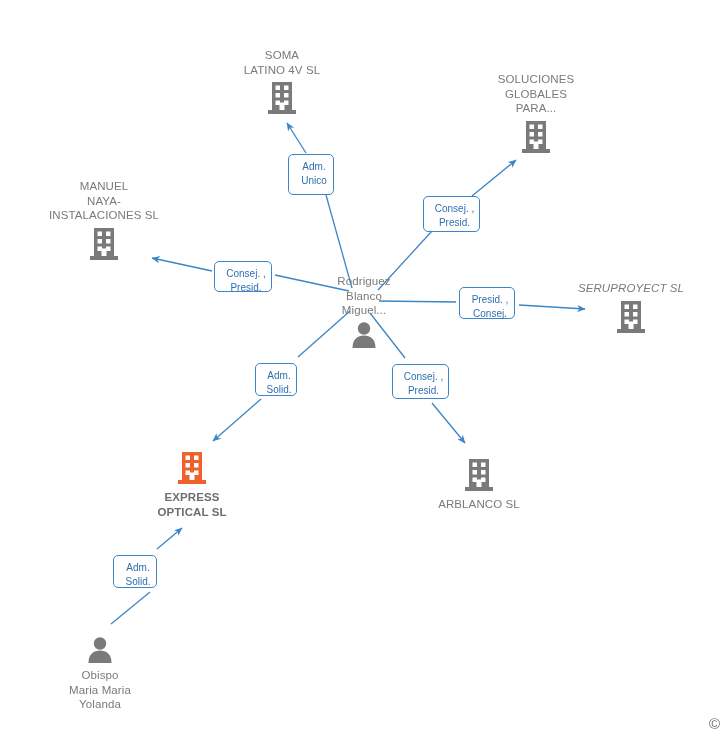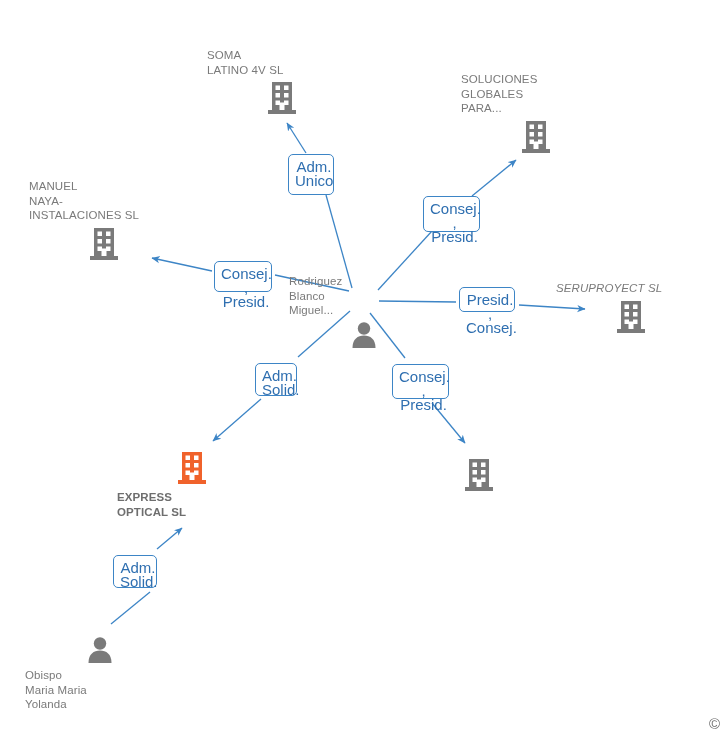--- a/index.html
+++ b/index.html
@@ -24,21 +24,21 @@
     left: 0;
     top: 0;
     width: 728px;
     height: 740px;
   }
   
   .node {
     position: absolute;
     width: 150px;
     margin-left: -75px;
-    text-align: left;
+    text-align: center;
     line-height: 14.5px;
   }
   .node .glyph {
     display: block;
     margin: 0 auto;
   }
   .node .caption {
     display: block;
     font-size: 11.5px;
     color: #7a7a7a;
@@ -53,21 +53,21 @@
   .node.cap-below .caption { margin-top: 4px; }
 
   
   .relbox {
     position: absolute;
     box-sizing: border-box;
     border: 1.6px solid #3d85c6;
     border-radius: 5px;
     background: #ffffff;
     color: #2f6fb0;
-    font-size: 15px;
+    font-size: 10px;
     line-height: 14px;
     text-align: center;
     padding: 5px 0 6px 6px;
     white-space: pre-line;
   }
   
   #watermark {
     position: absolute;
     right: 8px;
     bottom: 8px;
@@ -236,20 +236,21 @@
       <rect x="5" y="2" width="20" height="28" fill="#7a7a7a"></rect>
       <rect x="1" y="30" width="28" height="4" fill="#7a7a7a"></rect>
       <rect x="8.5" y="5.5" width="4.5" height="4.5" fill="#ffffff"></rect>
       <rect x="17" y="5.5" width="4.5" height="4.5" fill="#ffffff"></rect>
       <rect x="8.5" y="13" width="4.5" height="4.5" fill="#ffffff"></rect>
       <rect x="17" y="13" width="4.5" height="4.5" fill="#ffffff"></rect>
       <rect x="8.5" y="20.5" width="4.5" height="4.5" fill="#ffffff"></rect>
       <rect x="17" y="20.5" width="4.5" height="4.5" fill="#ffffff"></rect>
       <rect x="12.5" y="22.5" width="5" height="7.5" fill="#ffffff"></rect>
     </svg>
+    <span class="caption">ARBLANCO SL</span>
   </div>
 
   <div class="node cap-below" style="left:100px; top:636px;">
     <svg class="glyph" width="30" height="28" viewBox="0 0 30 28">
       <circle cx="15" cy="7.5" r="6.2" fill="#7a7a7a"></circle>
       <path d="M3.5 27 C3.5 18.2 8.8 14.6 15 14.6 C21.2 14.6 26.5 18.2 26.5 27 Z" fill="#7a7a7a"></path>
     </svg>
     <span class="caption">Obispo
 Maria Maria
 Yolanda</span>
@@ -257,21 +258,21 @@
 
   <div class="relbox" style="left:288px; top:154px; width:46px; height:41px;">Adm.
 Unico</div>
 
   <div class="relbox" style="left:423px; top:196px; width:57px; height:36px;">Consej. ,
 Presid.</div>
 
   <div class="relbox" style="left:214px; top:261px; width:58px; height:31px;">Consej. ,
 Presid.</div>
 
-  <div class="relbox" style="left:459px; top:287px; width:56px; height:25px;">Presid. ,
+  <div class="relbox" style="left:459px; top:287px; width:56px; height:32px;">Presid. ,
 Consej.</div>
 
   <div class="relbox" style="left:255px; top:363px; width:42px; height:33px;">Adm.
 Solid.</div>
 
   <div class="relbox" style="left:392px; top:364px; width:57px; height:35px;">Consej. ,
 Presid.</div>
 
   <div class="relbox" style="left:113px; top:555px; width:44px; height:33px;">Adm.
 Solid.</div>

